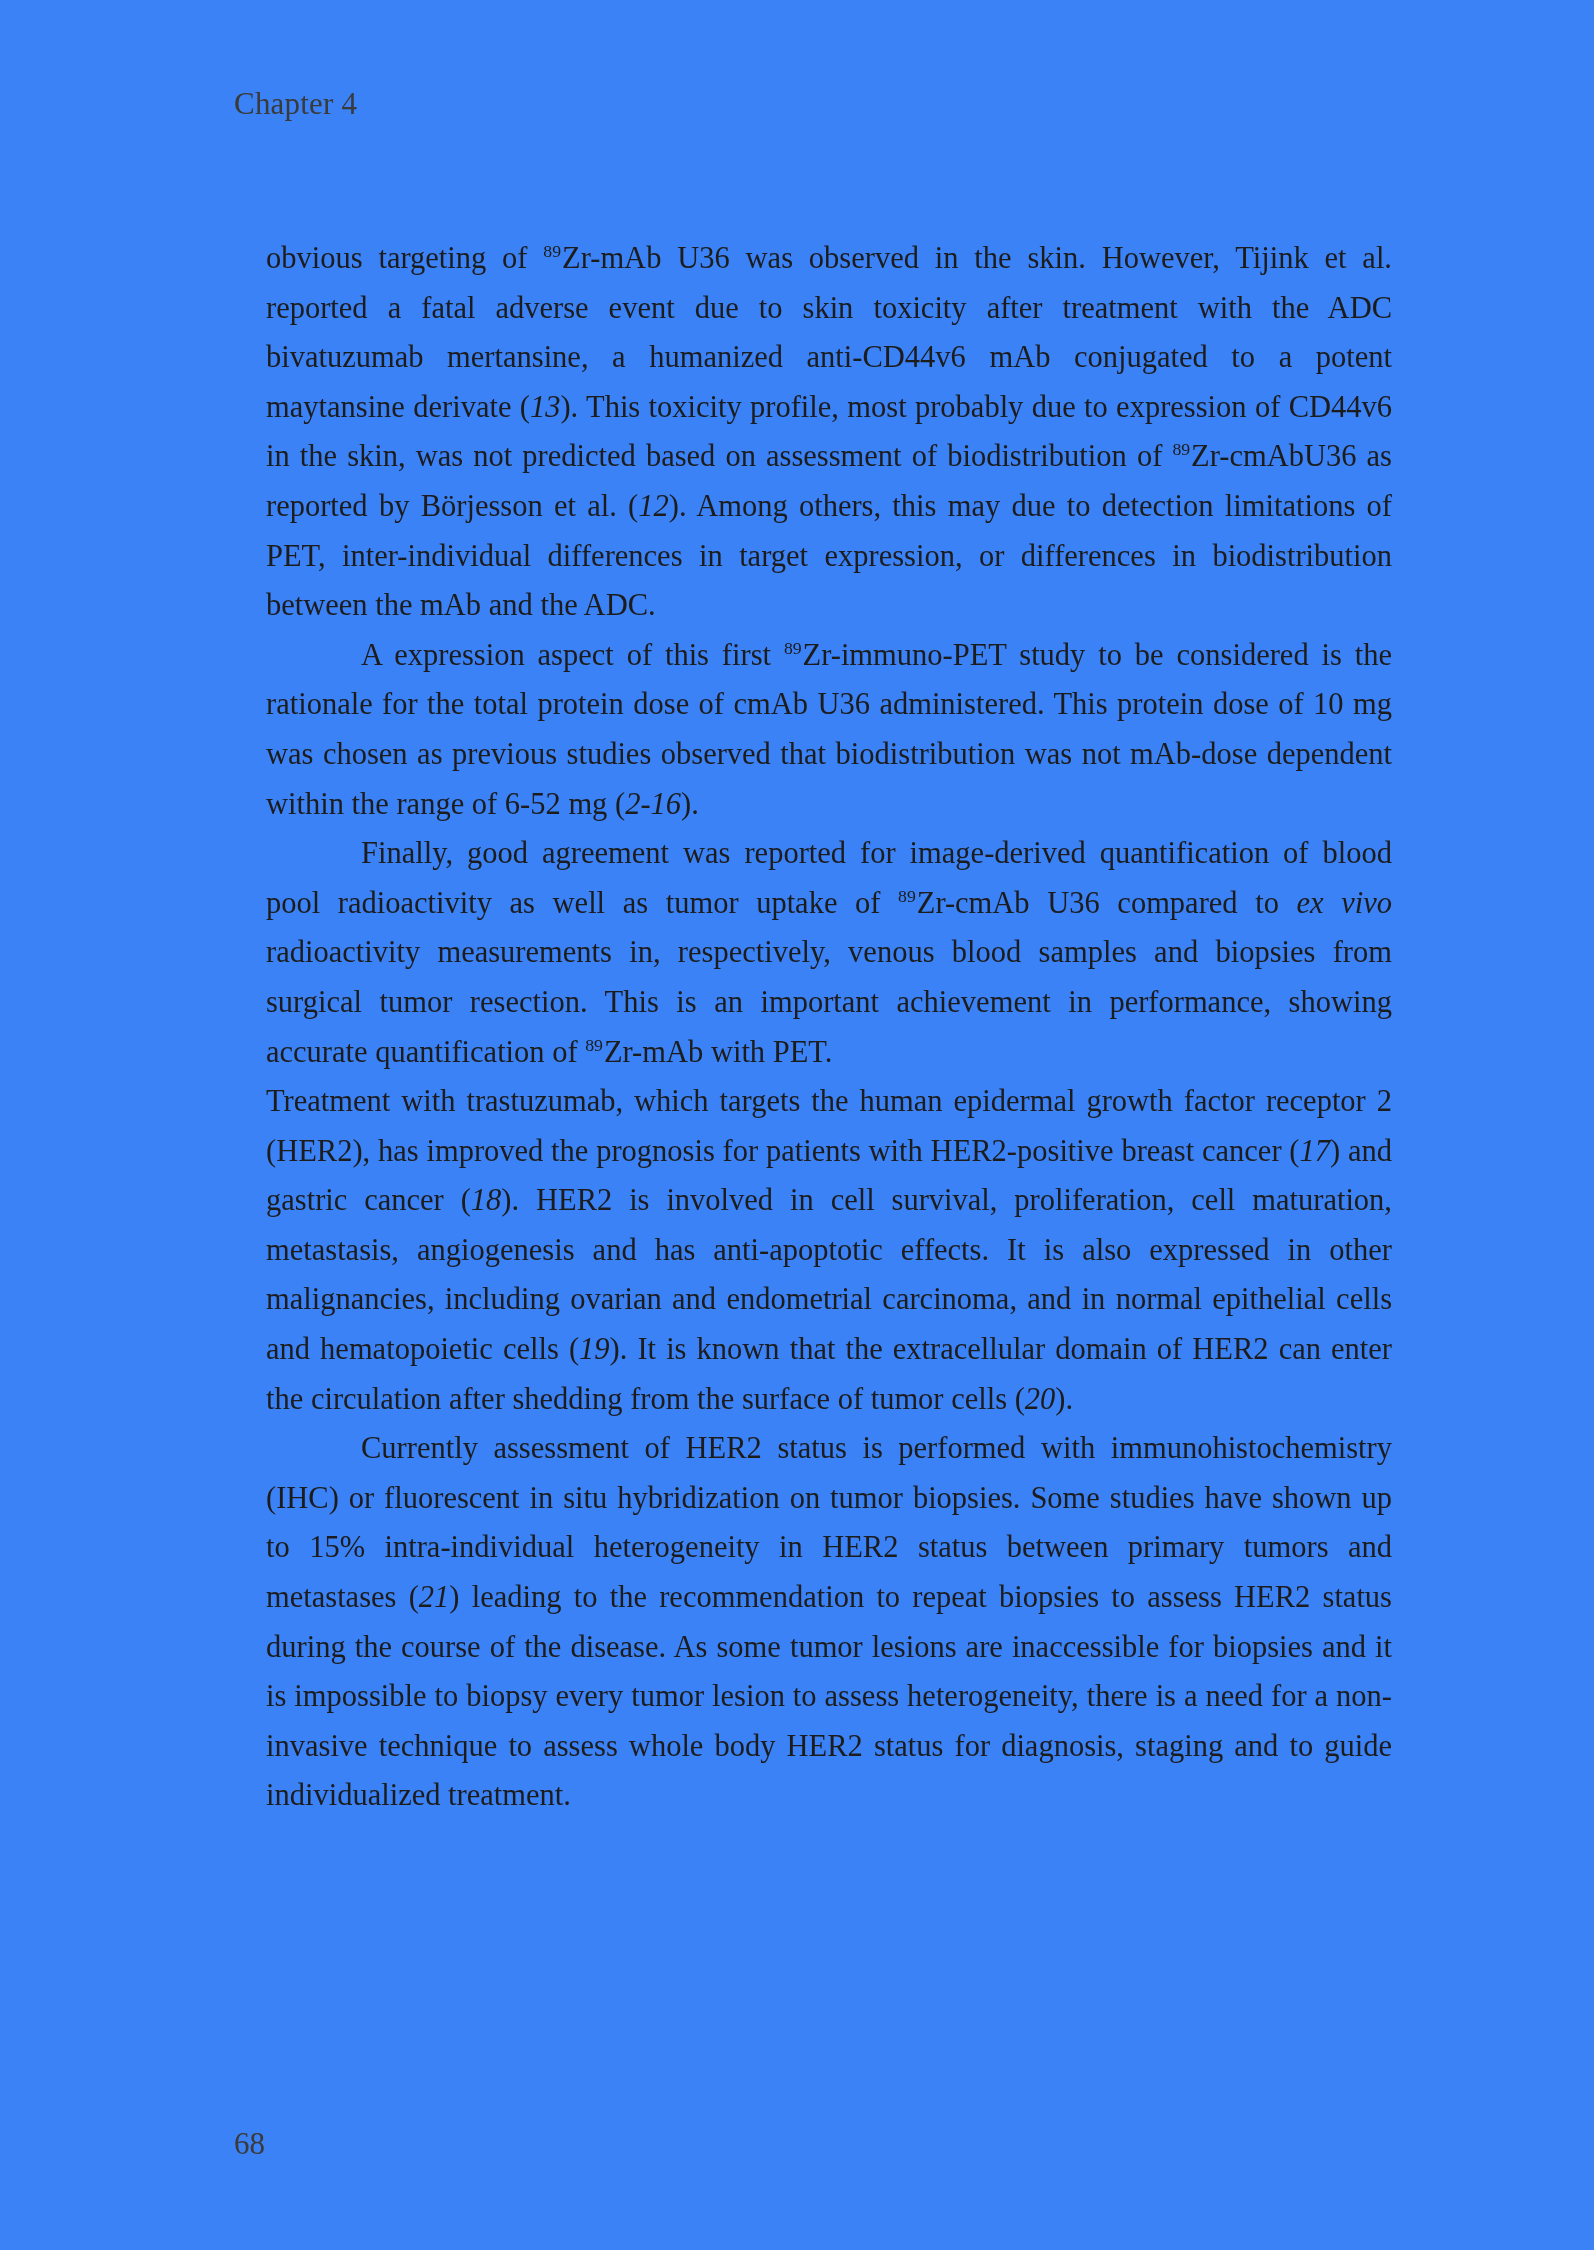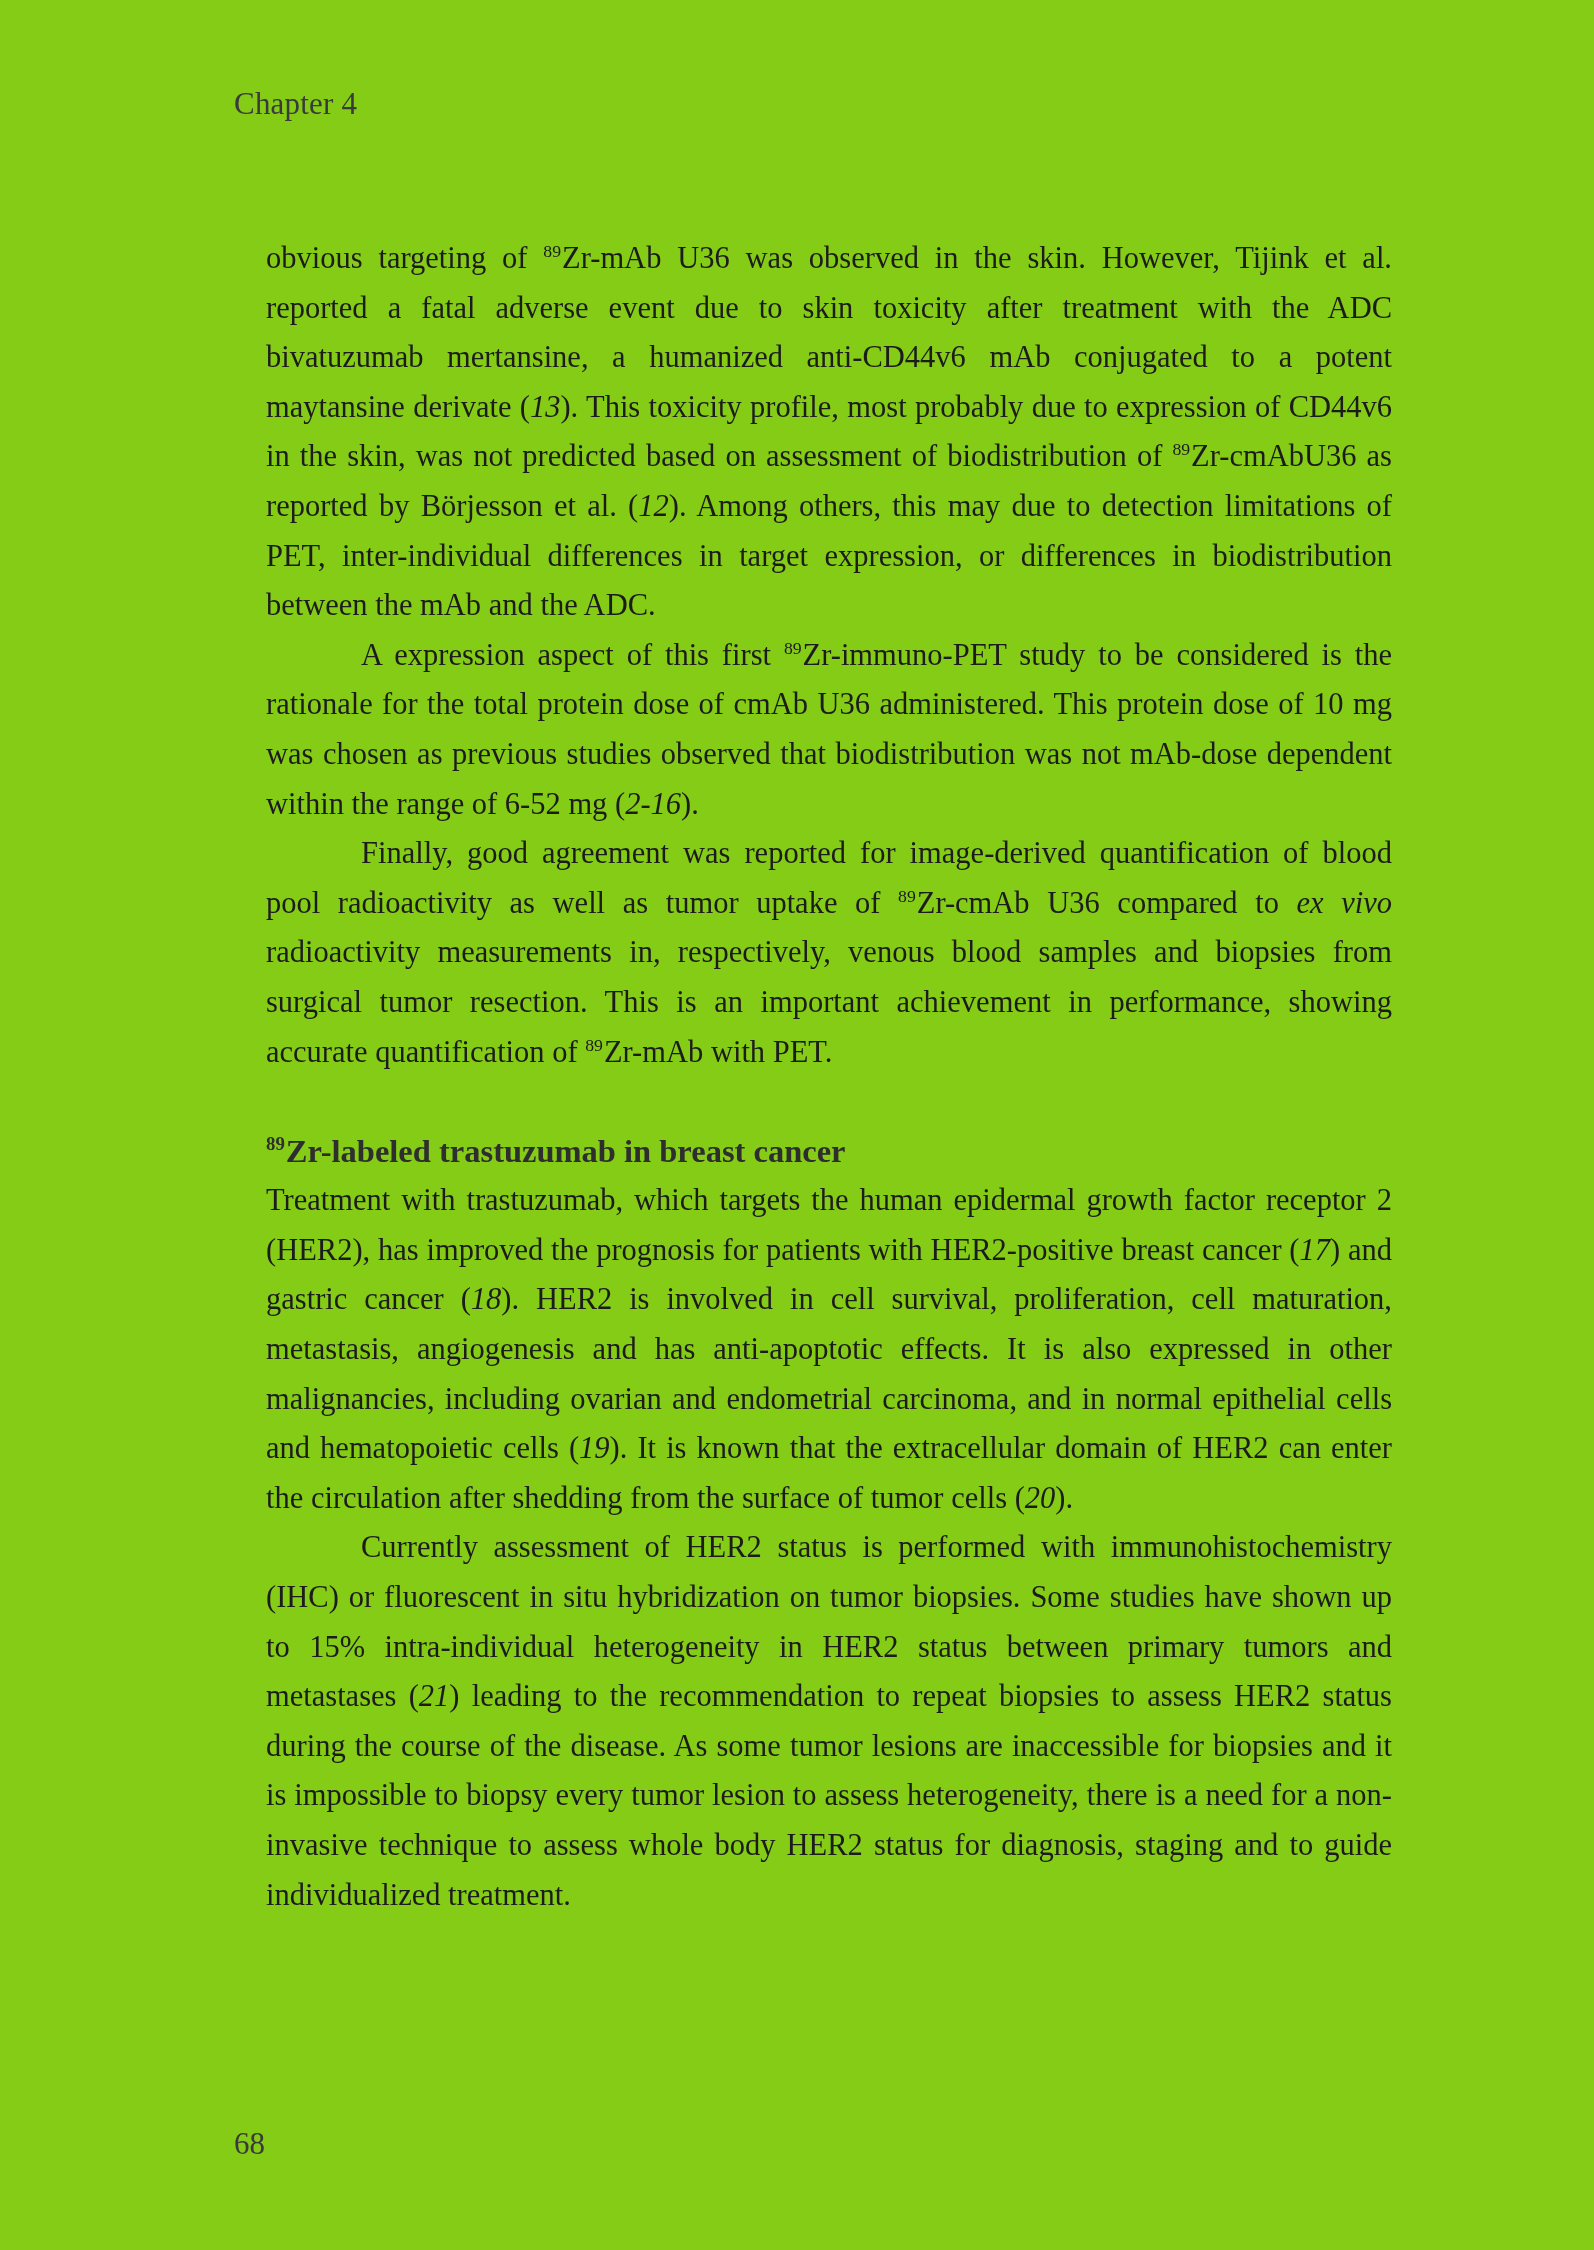--- a/index.html
+++ b/index.html
@@ -1,17 +1,17 @@
 <!DOCTYPE html>
 <html><head>
 <meta charset="utf-8">
 <style>
   html, body { margin: 0; padding: 0; background: #ffffff; }
   body { width: 1594px; height: 2250px; position: relative; overflow: hidden; }
-  .page { position: absolute; left: 0; top: 0; width: 1594px; height: 2250px; background: #84cc16; }
+  .page { position: absolute; left: 0; top: 0; width: 1594px; height: 2250px; background: #3b82f6; }
   .running-head {
     position: absolute; left: 234px; top: 86px;
     font-family: "Liberation Serif", "DejaVu Serif", serif;
     font-size: 31px; color: #3a3a3a; letter-spacing: 0.2px;
   }
   .body-text {
     position: absolute; left: 234px; top: 234px; width: 1126px;
     font-family: "Liberation Serif", "DejaVu Serif", serif;
     font-size: 30.5px; line-height: 49.6px; color: #1c1c1c; margin-left: 32px;
   }
@@ -38,21 +38,20 @@
   <div class="running-head">Chapter 4</div>
 
   <div class="body-text">
 
     <p><span>obvious targeting of </span><sup class="iso">89</sup><span>Zr-mAb U36 was observed in the skin. However, Tijink et al. reported a fatal adverse event due to skin toxicity after treatment with the ADC bivatuzumab mertansine, a humanized anti-CD44v6 mAb conjugated to a potent maytansine derivate (</span><em>13</em><span>). This toxicity profile, most probably due to expression of CD44v6 in the skin, was not predicted based on assessment of biodistribution of </span><sup class="iso">89</sup><span>Zr-cmAbU36 as reported by Börjesson et al. (</span><em>12</em><span>). Among others, this may due to detection limitations of PET, inter-individual differences in target expression, or differences in biodistribution between the mAb and the ADC.</span></p>
 
     <p class="indent"><span>A expression aspect of this first </span><sup class="iso">89</sup><span>Zr-immuno-PET study to be considered is the rationale for the total protein dose of cmAb U36 administered. This protein dose of 10 mg was chosen as previous studies observed that biodistribution was not mAb-dose dependent within the range of 6-52 mg (</span><em>2-16</em><span>).</span></p>
 
     <p class="indent"><span>Finally, good agreement was reported for image-derived quantification of blood pool radioactivity as well as tumor uptake of </span><sup class="iso">89</sup><span>Zr-cmAb U36 compared to </span><em>ex vivo</em><span> radioactivity measurements in, respectively, venous blood samples and biopsies from surgical tumor resection. This is an important achievement in performance, showing accurate quantification of </span><sup class="iso">89</sup><span>Zr-mAb with PET.</span></p>
 
-    <div class="heading"><sup class="iso">89</sup><span>Zr-labeled trastuzumab in breast cancer</span></div>
 
     <p><span>Treatment with trastuzumab, which targets the human epidermal growth factor receptor 2 (HER2), has improved the prognosis for patients with HER2-positive breast cancer (</span><em>17</em><span>) and gastric cancer (</span><em>18</em><span>). HER2 is involved in cell survival, proliferation, cell maturation, metastasis, angiogenesis and has anti-apoptotic effects. It is also expressed in other malignancies, including ovarian and endometrial carcinoma, and in normal epithelial cells and hematopoietic cells (</span><em>19</em><span>). It is known that the extracellular domain of HER2 can enter the circulation after shedding from the surface of tumor cells (</span><em>20</em><span>).</span></p>
 
     <p class="indent"><span>Currently assessment of HER2 status is performed with immunohistochemistry (IHC) or fluorescent in situ hybridization on tumor biopsies. Some studies have shown up to 15% intra-individual heterogeneity in HER2 status between primary tumors and metastases (</span><em>21</em><span>) leading to the recommendation to repeat biopsies to assess HER2 status during the course of the disease. As some tumor lesions are inaccessible for biopsies and it is impossible to biopsy every tumor lesion to assess heterogeneity, there is a need for a non-invasive technique to assess whole body HER2 status for diagnosis, staging and to guide individualized treatment.</span></p>
 
   </div>
 
   <div class="folio">68</div>
 </div>
 

